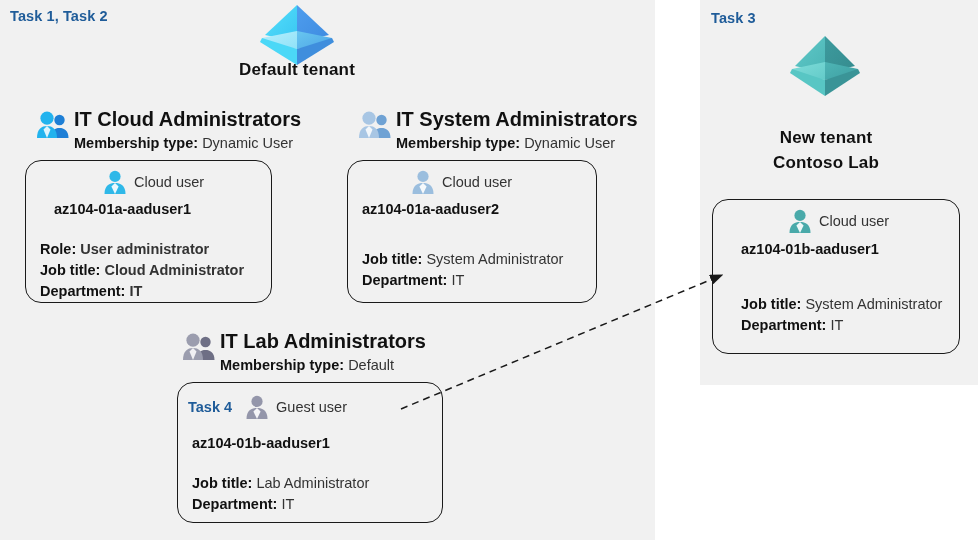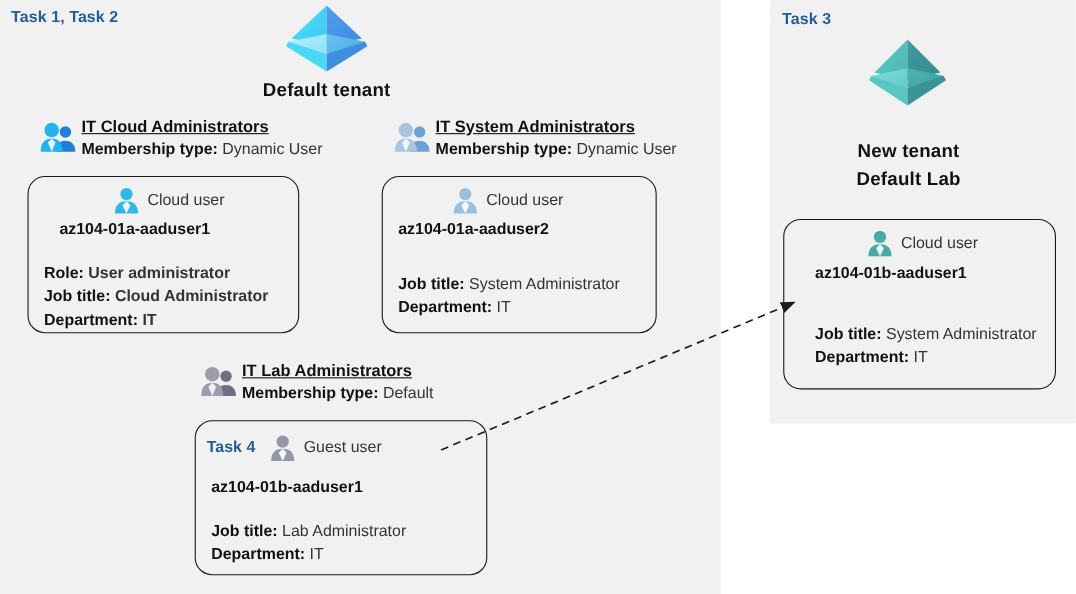--- a/index.html
+++ b/index.html
@@ -16,33 +16,33 @@
     position:absolute;color:#1F5C99;font-weight:bold;font-size:14.5px;
     letter-spacing:.1px;white-space:nowrap;
   }
   #task-12{left:10px;top:8px;}
   #task-3{left:711px;top:10px;}
 
   .tenant-title{
     position:absolute;font-weight:bold;font-size:17px;color:#111;
     text-align:center;white-space:nowrap;letter-spacing:.2px;
   }
-  #default-tenant-title{left:232px;top:72px;width:130px;}
+  #default-tenant-title{left:232px;top:60px;width:130px;}
   #new-tenant-title{left:726px;top:126px;width:200px;line-height:1.45;}
 
   
   .tenant-logo{position:absolute;}
   #tenant-logo-default{left:257px;top:2px;width:80px;height:66px;}
   #tenant-logo-new{left:787px;top:33px;width:76px;height:66px;}
 
   
   .group{position:absolute;}
   .group .g-icon{position:absolute;left:0;top:4px;width:34px;height:30px;}
   .group .g-text{position:absolute;left:38px;top:0;white-space:nowrap;}
-  .group .g-name{font-weight:bold;font-size:15px;color:#111;line-height:1.35;text-decoration:underline;}
+  .group .g-name{font-weight:bold;font-size:20px;color:#111;line-height:1.35;}
   .group .g-member{font-size:14.5px;color:#333;line-height:1.5;}
   .group .g-member b{color:#111;}
 
   #group-cloud{left:36px;top:106px;}
   #group-system{left:358px;top:106px;}
   #group-lab{left:182px;top:328px;}
 
   
   .card{
     position:absolute;border:1.6px solid #1a1a1a;border-radius:16px;
@@ -149,21 +149,21 @@
     <polygon points="5,36 38,29 38,47 10,43" fill="url(#nl3)"></polygon>
     <polygon points="71,36 38,29 38,47 66,43" fill="url(#nl4)"></polygon>
     <polygon points="5,36 38,47 38,63 3,40" fill="#58C6C4"></polygon>
     <polygon points="71,36 38,47 38,63 73,40" fill="#3A9497"></polygon>
   </svg>
 </div>
 
 <div class="tenant-title" id="default-tenant-title">Default tenant</div>
 <div class="tenant-title" id="new-tenant-title">
   <div>New  tenant</div>
-  <div>Default Lab</div>
+  <div>Contoso Lab</div>
 </div>
 
 <div class="group" id="group-cloud">
   <span class="g-icon">
     <svg viewBox="0 0 34 30" width="34" height="30" aria-hidden="true">
       <circle cx="23.5" cy="10" r="5.2" fill="#1E7FD6"></circle>
       <path d="M14.5 28 C14.5 20.5 19 18 23.5 18 C28 18 32.5 20.5 32.5 28 Z" fill="#1E7FD6"></path>
       <circle cx="11" cy="8.2" r="6.6" fill="#22B3EE"></circle>
       <path d="M1 28 C1 19 5.5 16 11 16 C16.5 16 21 19 21 28 Z" fill="#22B3EE"></path>
       <path d="M11 16 L7.5 19.5 L11 28 L14.5 19.5 Z" fill="#ffffff" opacity=".85"></path>

